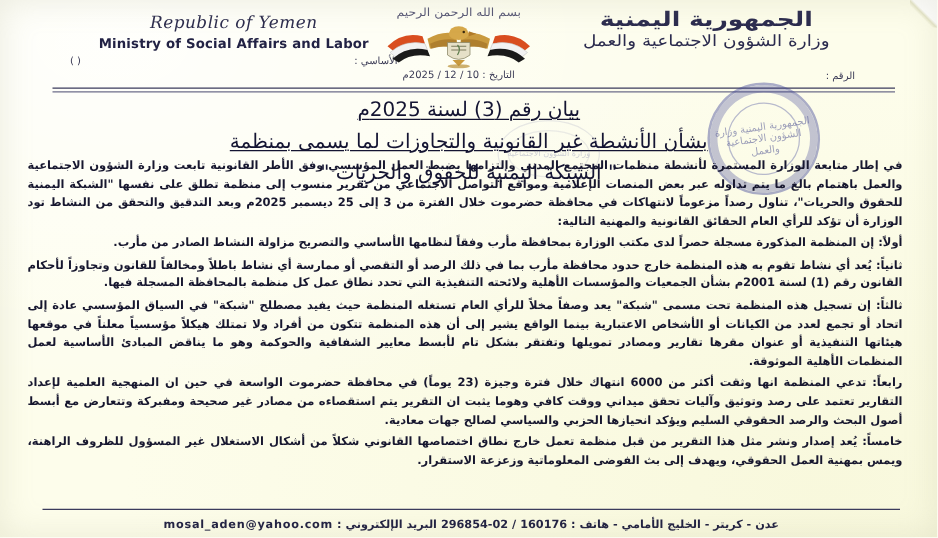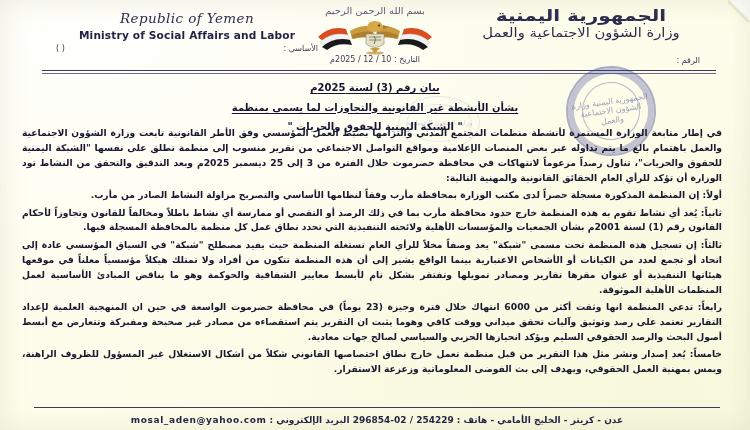--- a/index.html
+++ b/index.html
@@ -32,21 +32,21 @@
     inset: 0;
     box-shadow: inset 0 0 26px rgba(170,170,130,.22);
     pointer-events: none;
   }
 
   
   #letterhead {
     position: absolute;
     top: 4px;
     left: 0;
-    right: 0;
+    right: 16px;
     height: 68px;
   }
 
   .lh-left {
     position: absolute;
     left: 52px;
     top: 6px;
     width: 270px;
     text-align: center;
     direction: ltr;
@@ -170,22 +170,22 @@
   
   #titleblock {
     position: absolute;
     top: 76px;
     left: 0;
     right: 0;
     text-align: center;
     direction: rtl;
   }
   #titleblock .t {
-    font-size: 10px;
-    font-weight: bold;
+    font-size: 16px;
+    font-weight: normal;
     color: #141432;
     line-height: 1.55;
     letter-spacing: -.2px;
     display: inline-block;
     text-decoration: underline;
     text-underline-offset: 2px;
     text-decoration-thickness: 1px;
   }
   #titleblock .t3 { text-decoration: none; }
 
@@ -385,18 +385,18 @@
     <p class="lead">في إطار متابعة الوزارة المستمرة لأنشطة منظمات المجتمع المدني والتزامها بضبط العمل المؤسسي وفق الأطر القانونية تابعت وزارة الشؤون الاجتماعية والعمل باهتمام بالغ ما يتم تداوله عبر بعض المنصات الإعلامية ومواقع التواصل الاجتماعي من تقرير منسوب إلى منظمة تطلق على نفسها "الشبكة اليمنية للحقوق والحريات"، تناول رصداً مزعوماً لانتهاكات في محافظة حضرموت خلال الفترة من 3 إلى 25 ديسمبر 2025م وبعد التدقيق والتحقق من النشاط تود الوزارة أن تؤكد للرأي العام الحقائق القانونية والمهنية التالية:</p>
     <p>أولاً: إن المنظمة المذكورة مسجلة حصراً لدى مكتب الوزارة بمحافظة مأرب وفقاً لنظامها الأساسي والتصريح مزاولة النشاط الصادر من مأرب.</p>
     <p>ثانياً: يُعد أي نشاط تقوم به هذه المنظمة خارج حدود محافظة مأرب بما في ذلك الرصد أو التقصي أو ممارسة أي نشاط باطلاً ومخالفاً للقانون وتجاوزاً لأحكام القانون رقم (1) لسنة 2001م بشأن الجمعيات والمؤسسات الأهلية ولائحته التنفيذية التي تحدد نطاق عمل كل منظمة بالمحافظة المسجلة فيها.</p>
     <p>ثالثاً: إن تسجيل هذه المنظمة تحت مسمى "شبكة" يعد وصفاً مخلاً للرأي العام تستغله المنظمة حيث يفيد مصطلح "شبكة" في السياق المؤسسي عادة إلى اتحاد أو تجمع لعدد من الكيانات أو الأشخاص الاعتبارية بينما الواقع يشير إلى أن هذه المنظمة تتكون من أفراد ولا تمتلك هيكلاً مؤسسياً معلناً في موقعها هيئاتها التنفيذية أو عنوان مقرها تقارير ومصادر تمويلها وتفتقر بشكل تام لأبسط معايير الشفافية والحوكمة وهو ما يناقض المبادئ الأساسية لعمل المنظمات الأهلية الموثوقة.</p>
     <p>رابعاً: تدعي المنظمة انها وثقت أكثر من 6000 انتهاك خلال فترة وجيزة (23 يوماً) في محافظة حضرموت الواسعة في حين ان المنهجية العلمية لإعداد التقارير تعتمد على رصد وتوثيق وآليات تحقق ميداني ووقت كافي  وهوما يثبت ان التقرير يتم استقصاءه من مصادر غير صحيحة ومفبركة وتتعارض مع أبسط أصول البحث والرصد الحقوقي السليم ويؤكد انحيازها الحزبي والسياسي لصالح جهات معادية.</p>
     <p>خامساً: يُعد إصدار ونشر مثل هذا التقرير من قبل منظمة تعمل خارج نطاق اختصاصها القانوني شكلاً من أشكال الاستغلال غير المسؤول للظروف الراهنة، ويمس بمهنية العمل الحقوقي، ويهدف إلى بث الفوضى المعلوماتية وزعزعة الاستقرار.</p>
   </div>
 
   <div id="foot-rule"></div>
   <div id="footer">
-    <span>عدن - كريتر - الخليج الأمامي - هاتف : 254229 / 02-296854 البريد الإلكتروني :</span>
+    <span>عدن - كريتر - الخليج الأمامي - هاتف : 160176 / 02-296854 البريد الإلكتروني :</span>
     <span class="email">mosal_aden@yahoo.com</span>
   </div>
 
   <div id="edge-shade"></div>
 </div>
 
 </body></html>

